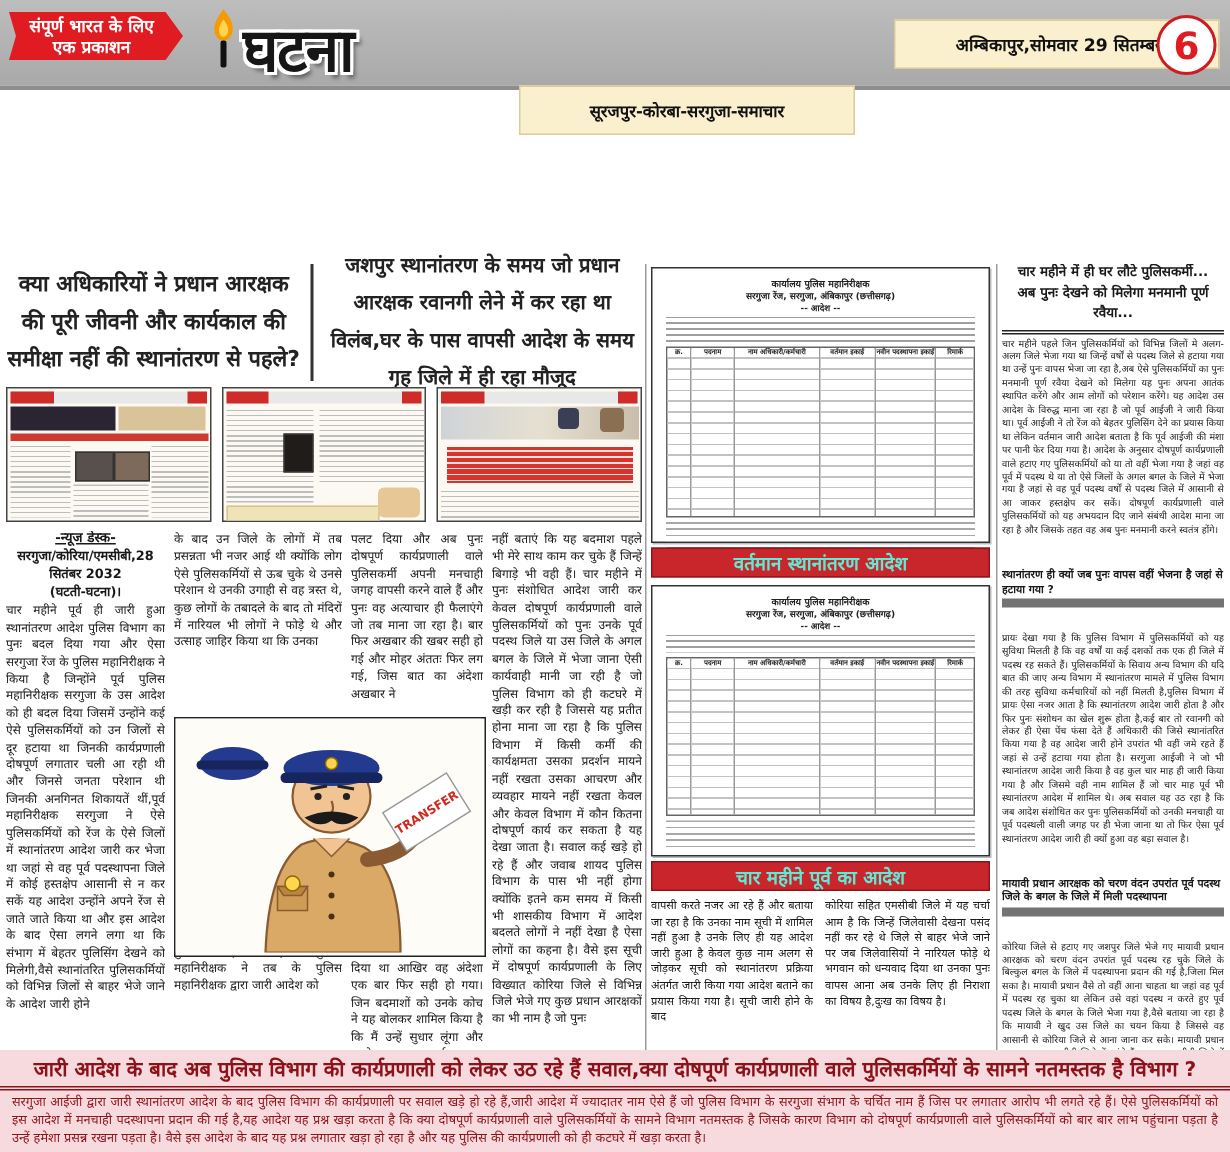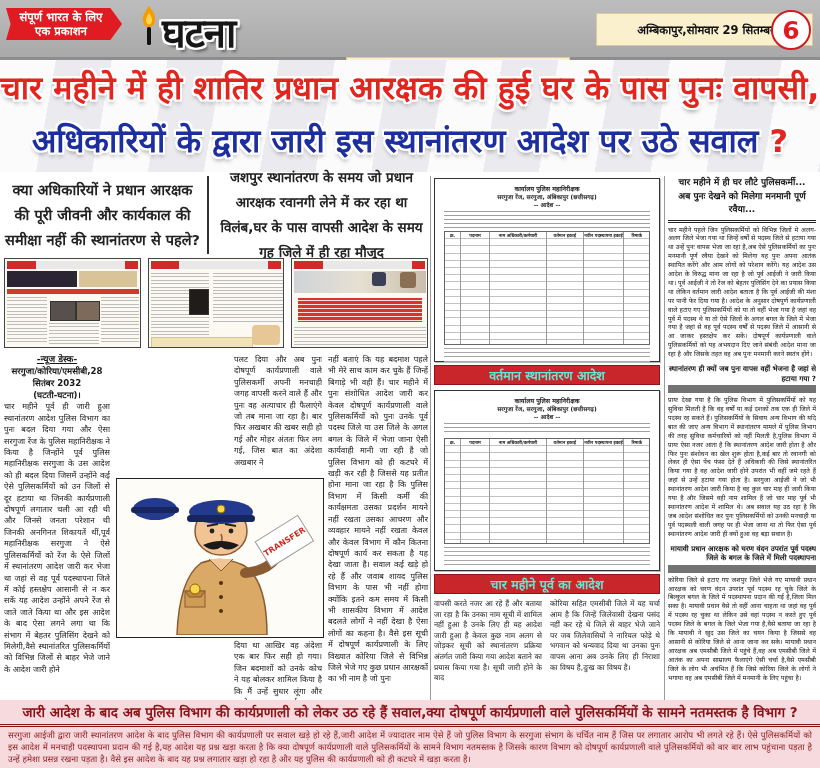--- a/index.html
+++ b/index.html
@@ -92,22 +92,22 @@
   .under-doc{position:absolute;top:599px;height:99px;font-size:7.4px;line-height:10.6px;
              text-align:justify;color:#191919;overflow:hidden;}
   .uda{left:434px;width:108px;} .udb{left:550px;width:110px;}
   .under-doc p{margin:0;}
 
   
   .rightcol{position:absolute;left:668px;top:176px;width:148px;height:524px;overflow:hidden;color:#191919;}
   .rc-head{font-weight:bold;font-size:9px;line-height:13.5px;text-align:center;
            border-bottom:3px double #222;padding-bottom:3px;margin-bottom:3px;}
   .rc-p{font-size:6.3px;line-height:8.9px;text-align:justify;margin:0;}
-  .rc-sub{font-weight:bold;font-size:7.2px;line-height:9.5px;text-align:right;
-          border-bottom:8px solid #737373;padding:2px 0;margin:3px 0;}
+  .rc-sub{font-weight:bold;font-size:7.2px;line-height:9.5px;text-align:left;
+          border-bottom:6px solid #737373;padding:2px 0;margin:17px 0;}
 
   
   .footer{position:absolute;left:0;top:700px;width:820px;height:68px;background:#f6dade;}
   .footer-head{height:24px;display:flex;align-items:center;justify-content:center;
                font-weight:bold;font-size:13.5px;color:#8d1118;
                border-bottom:3px double #8d1118;text-align:right;}
   .footer-para{margin:2px 8px 0;font-size:8.5px;line-height:12px;color:#8d161c;text-align:justify;}
 </style>
 </head>
 <body>
@@ -124,24 +124,20 @@
           <rect x="8" y="22" width="4" height="18" rx="1.5" fill="#111"></rect>
         </svg>
       </span>
       <span>घटना</span>
     </div>
     <div class="strip-box region-box">सूरजपुर-कोरबा-सरगुजा-समाचार</div>
     <div class="strip-box date-box">अम्बिकापुर,सोमवार 29 सितम्बर 2025</div>
     <div class="page-num">6</div>
   </div>
 
-  <div class="main-headline">
-    <div class="hl hl1">चार महीने में ही शातिर प्रधान आरक्षक की हुई घर के पास पुनः वापसी,</div>
-    <div class="hl hl2"><span>अधिकारियों के द्वारा जारी इस स्थानांतरण आदेश पर उठे सवाल</span> <span class="hl-q">?</span></div>
-  </div>
 
   <div class="deck">
     <div class="deck-cell deck-left">क्या अधिकारियों ने प्रधान आरक्षक की पूरी जीवनी और कार्यकाल की समीक्षा नहीं की स्थानांतरण से पहले?</div>
     <div class="deck-cell deck-mid">जशपुर स्थानांतरण के समय जो प्रधान आरक्षक रवानगी लेने में कर रहा था विलंब,घर के पास वापसी आदेश के समय गृह जिले में ही रहा मौजूद</div>
   </div>
 
   <div class="thumbs">
     <div class="thumb">
       <div class="t-mast"></div>
       <div style="position:absolute;left:2px;top:12px;width:70px;height:16px;background:#2b2433;"></div>
@@ -175,20 +171,21 @@
   <div class="bodycol bc1">
     <p class="byline">-न्यूज डेस्क-</p>
     <p class="dateline">
       <span>सरगुजा/कोरिया/एमसीबी,28</span><br>
       <span>सितंबर 2032</span><br>
       <span>(घटती-घटना)।</span>
     </p>
     <p>चार महीने पूर्व ही जारी हुआ स्थानांतरण आदेश पुलिस विभाग का पुनः बदल दिया गया और ऐसा सरगुजा रेंज के पुलिस महानिरीक्षक ने किया है जिन्होंने पूर्व पुलिस महानिरीक्षक सरगुजा के उस आदेश को ही बदल दिया जिसमें उन्होंने कई ऐसे पुलिसकर्मियों को उन जिलों से दूर हटाया था जिनकी कार्यप्रणाली दोषपूर्ण लगातार चली आ रही थी और जिनसे जनता परेशान थी जिनकी अनगिनत शिकायतें थीं,पूर्व महानिरीक्षक सरगुजा ने ऐसे पुलिसकर्मियों को रेंज के ऐसे जिलों में स्थानांतरण आदेश जारी कर भेजा था जहां से वह पूर्व पदस्थापना जिले में कोई हस्तक्षेप आसानी से न कर सकें यह आदेश उन्होंने अपने रेंज से जाते जाते किया था और इस आदेश के बाद ऐसा लगने लगा था कि संभाग में बेहतर पुलिसिंग देखने को मिलेगी,वैसे स्थानांतरित पुलिसकर्मियों को विभिन्न जिलों से बाहर भेजे जाने के आदेश जारी होने</p>
   </div>
   <div class="bodycol bc2">
+    <p>के बाद उन जिले के लोगों में तब प्रसन्नता भी नजर आई थी क्योंकि लोग ऐसे पुलिसकर्मियों से ऊब चुके थे उनसे परेशान थे उनकी उगाही से वह त्रस्त थे, कुछ लोगों के तबादले के बाद तो मंदिरों में नारियल भी लोगों ने फोड़े थे और उत्साह जाहिर किया था कि उनका</p>
     <div class="gap2"></div>
     <p>जिला अब भ्रष्ट अत्याचारी पुलिसकर्मियों की गिरफ्त से बाहर निकल सका है वहीं कुल चार महीने बाद ही नए पुलिस महानिरीक्षक ने तब के पुलिस महानिरीक्षक द्वारा जारी आदेश को</p>
   </div>
   <div class="bodycol bc3">
     <p>पलट दिया और अब पुनः दोषपूर्ण कार्यप्रणाली वाले पुलिसकर्मी अपनी मनचाही जगह वापसी करने वाले हैं और पुनः वह अत्याचार ही फैलाएंगे जो तब माना जा रहा है। बार फिर अखबार की खबर सही हो गई और मोहर अंततः फिर लग गई, जिस बात का अंदेशा अखबार ने</p>
     <div class="gap3"></div>
     <p>दिया था आखिर वह अंदेशा एक बार फिर सही हो गया। जिन बदमाशों को उनके कोच ने यह बोलकर शामिल किया है कि मैं उन्हें सुधार लूंगा और इनसे अच्छा प्रदर्शन करा लूंगा,शायद वह यह</p>
   </div>
   <div class="bodycol bc4">
     <p>नहीं बताएं कि यह बदमाश पहले भी मेरे साथ काम कर चुके हैं जिन्हें बिगाड़े भी वही हैं। चार महीने में पुनः संशोधित आदेश जारी कर केवल दोषपूर्ण कार्यप्रणाली वाले पुलिसकर्मियों को पुनः उनके पूर्व पदस्थ जिले या उस जिले के अगल बगल के जिले में भेजा जाना ऐसी कार्यवाही मानी जा रही है जो पुलिस विभाग को ही कटघरे में खड़ी कर रही है जिससे यह प्रतीत होना माना जा रहा है कि पुलिस विभाग में किसी कर्मी की कार्यक्षमता उसका प्रदर्शन मायने नहीं रखता उसका आचरण और व्यवहार मायने नहीं रखता केवल और केवल विभाग में कौन कितना दोषपूर्ण कार्य कर सकता है यह देखा जाता है। सवाल कई खड़े हो रहे हैं और जवाब शायद पुलिस विभाग के पास भी नहीं होगा क्योंकि इतने कम समय में किसी भी शासकीय विभाग में आदेश बदलते लोगों ने नहीं देखा है ऐसा लोगों का कहना है। वैसे इस सूची में दोषपूर्ण कार्यप्रणाली के लिए विख्यात कोरिया जिले से विभिन्न जिले भेजे गए कुछ प्रधान आरक्षकों का भी नाम है जो पुनः</p>

